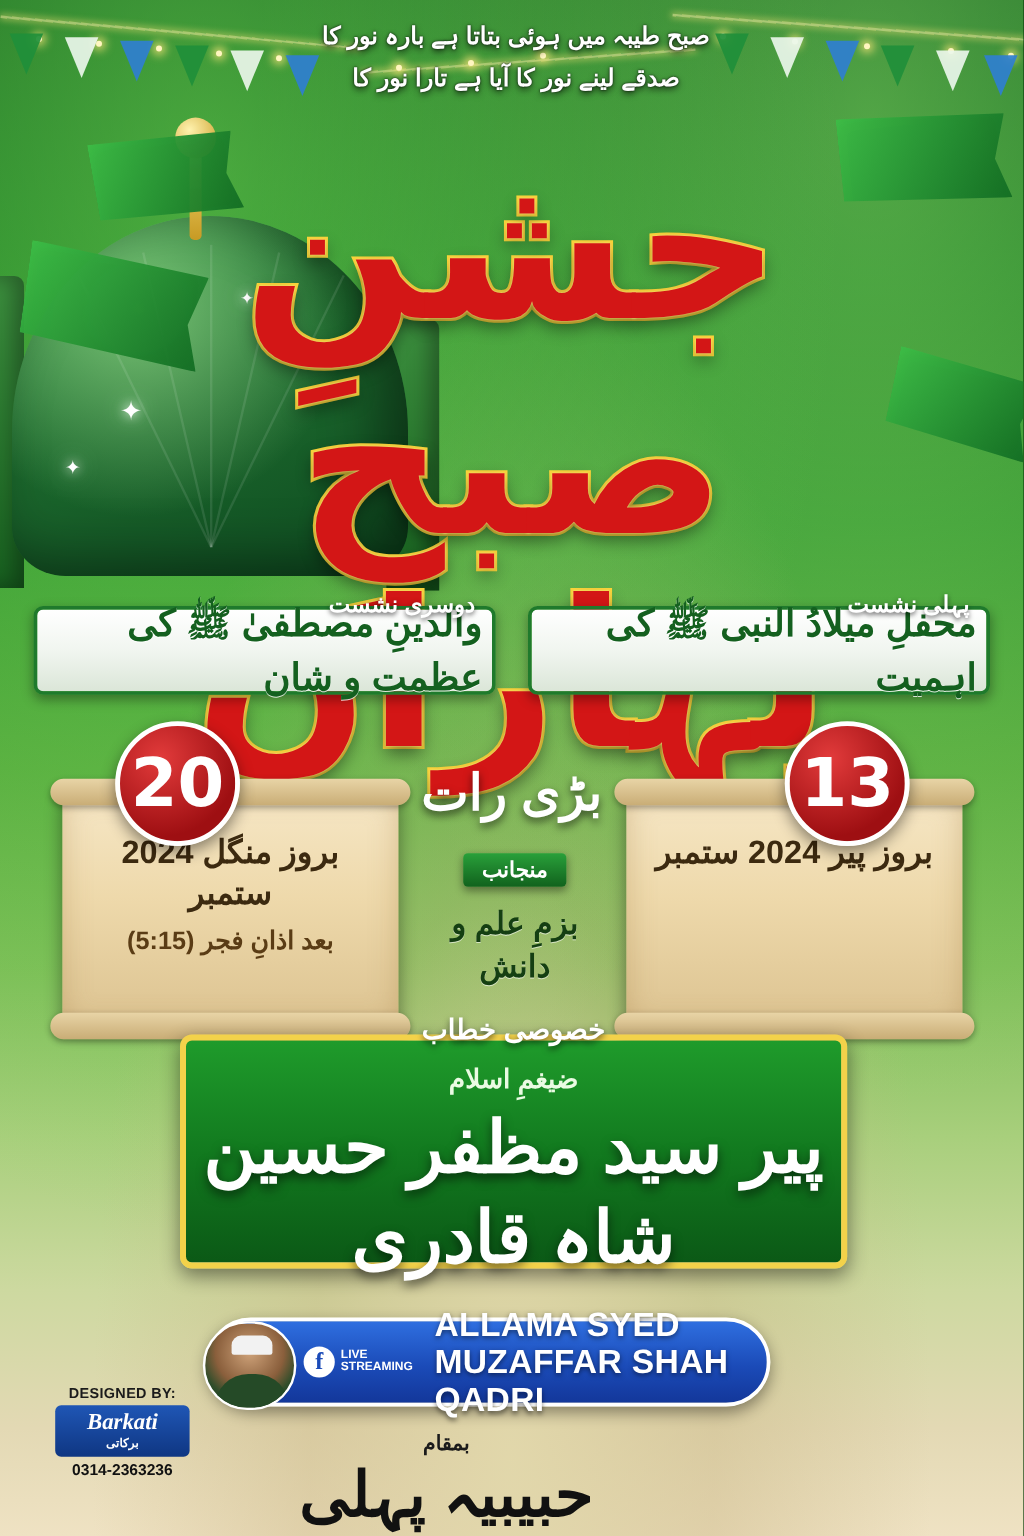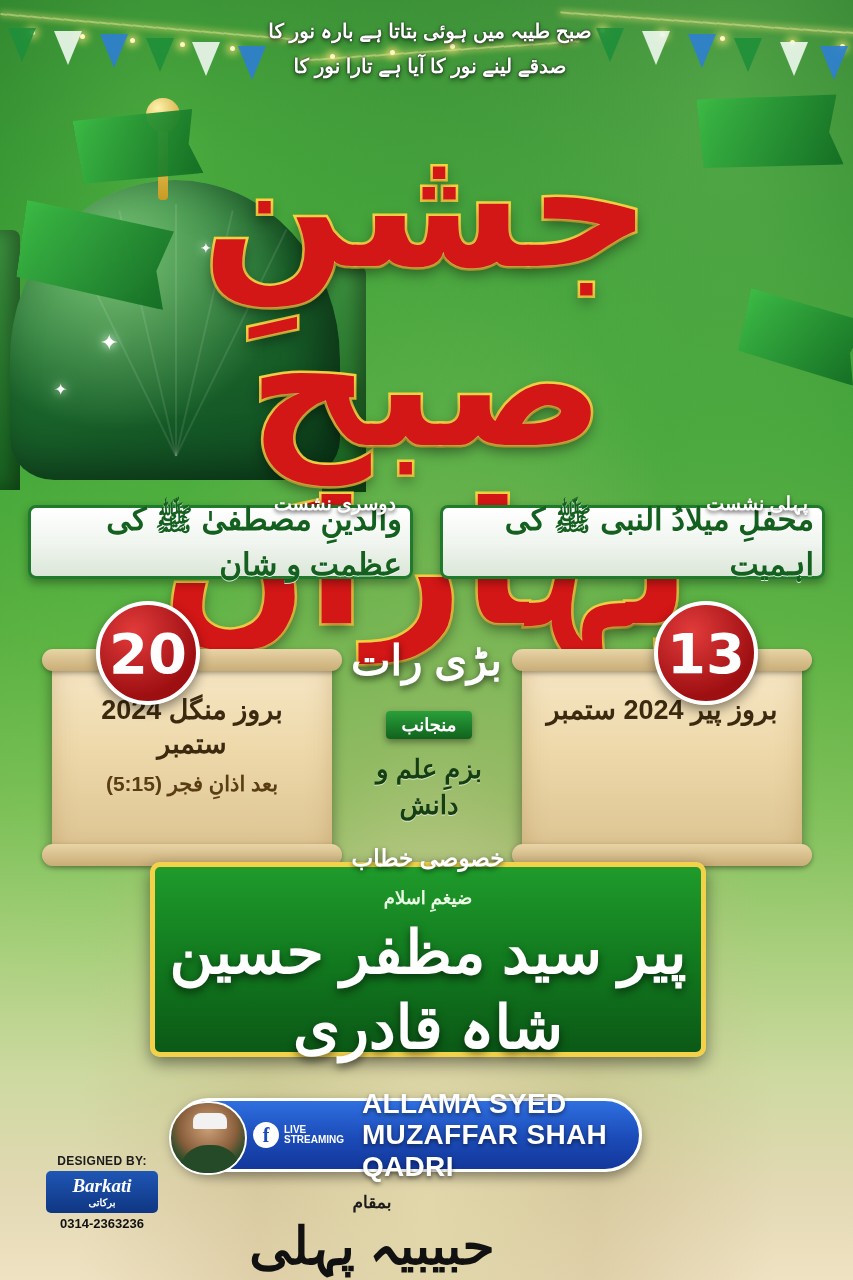--- a/index.html
+++ b/index.html
@@ -291,21 +291,21 @@
     top: -22px; left: 50%;
     transform: translateX(-50%);
     font-size: 23px;
     font-weight: bold;
     color: #ffffff;
     text-shadow: 0 2px 5px rgba(0,0,0,.6);
     white-space: nowrap;
   }
   .speaker-title {
     margin-top: 20px;
-    font-size: 18px;
+    font-size: 22px;
     font-weight: bold;
     color: #eafbe3;
   }
   .speaker-name {
     margin-top: 6px;
     font-size: 60px;
     font-weight: bold;
     color: #ffffff;
     line-height: 1.25;
     text-shadow: 0 4px 9px rgba(0,0,0,.55);

